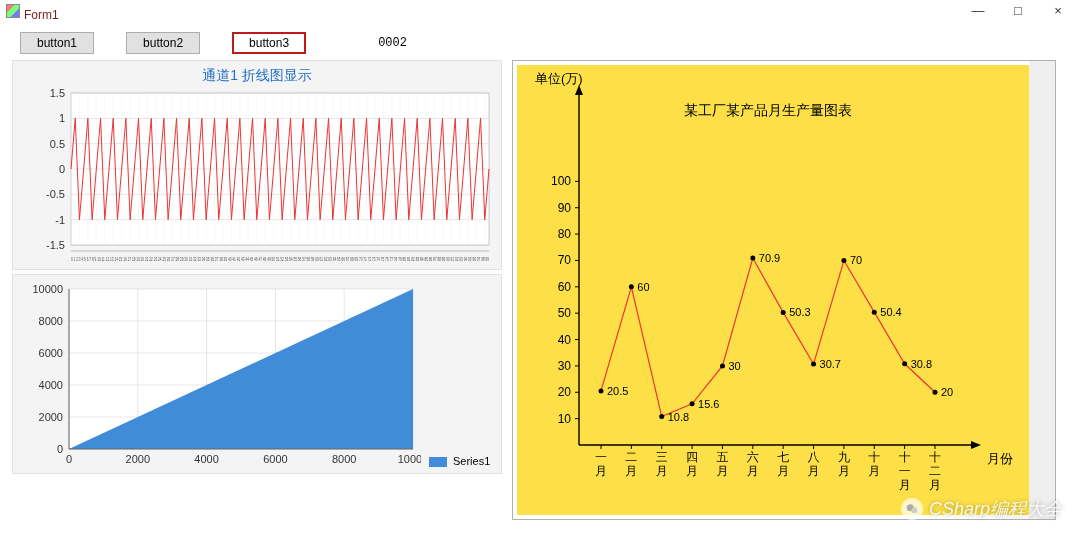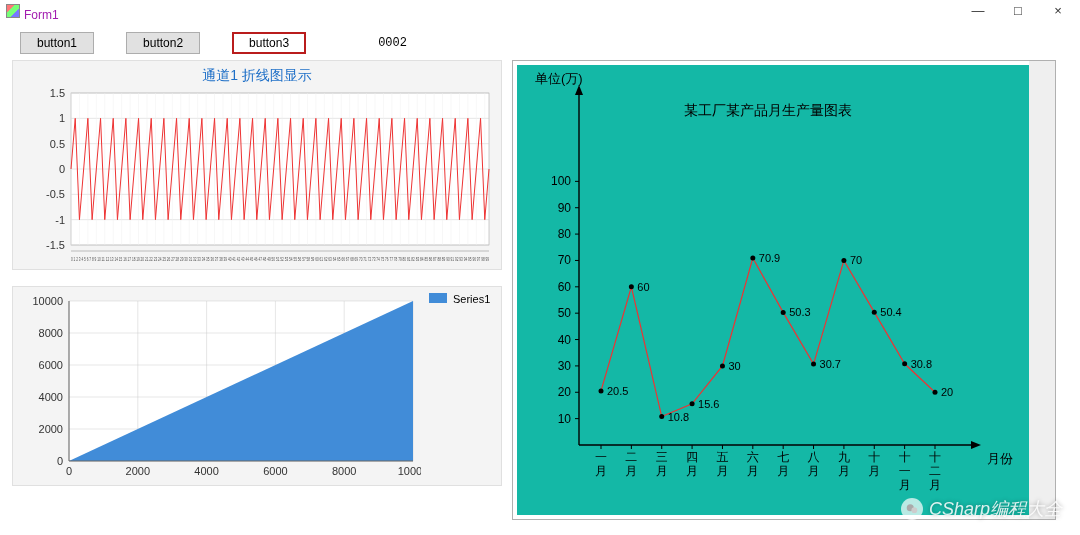--- a/index.html
+++ b/index.html
@@ -1,34 +1,34 @@
 <!DOCTYPE html>
 <html><head>
 <meta charset="utf-8">
 <style>
   * { box-sizing: border-box; margin: 0; padding: 0; }
   body { font-family: "Microsoft YaHei", Arial, sans-serif; font-size: 12px; background: #fff; width: 1080px; height: 535px; overflow: hidden; position: relative; }
   .titlebar { height: 22px; display: flex; align-items: center; padding: 0 2px 0 6px; background: #fff; }
   .titlebar .icon { width: 14px; height: 14px; margin-right: 4px; background: linear-gradient(135deg,#f77 0 33%,#7f7 33% 66%,#77f 66%); border: 1px solid #888; }
-  .titlebar .title { flex: 1; font-size: 12px; color: #a21caf; margin-top: 8px; }
+  .titlebar .title { flex: 1; font-size: 12px; color: #7f1d1d; margin-top: 8px; }
   .winbtn { width: 40px; height: 20px; text-align: center; line-height: 20px; font-size: 13px; color: #333; cursor: pointer; }
   .toolbar { padding: 10px 20px 6px; display: flex; align-items: center; gap: 32px; }
   .btn { background: #e1e1e1; border: 1px solid #adadad; padding: 3px 16px; font-size: 12px; cursor: pointer; font-family: inherit; }
   .btn.active { background: #fff; border: 2px solid #b91c1c; padding: 2px 15px; }
   .status { font-family: "Courier New", monospace; font-size: 12px; margin-left: 40px; }
   .content { display: flex; padding: 0 12px; gap: 10px; }
-  .leftcol { width: 490px; display: flex; flex-direction: column; gap: 16px; }
+  .leftcol { width: 490px; display: flex; flex-direction: column; gap: 4px; }
   .panel { background: #f4f4f4; border: 1px solid #e0e0e0; }
   .chart1 { height: 210px; padding: 6px 8px; }
   .chart1-title { text-align: center; color: #1e6fc7; font-size: 14px; margin-bottom: 2px; }
   .chart2 { height: 200px; padding: 6px 8px; display: flex; }
   .chart3-wrap { width: 544px; height: 460px; border: 1px solid #b0b0b0; background: #fff; position: relative; }
-  .chart3-inner { position: absolute; inset: 4px 26px 4px 4px; background: #14b8a6; }
+  .chart3-inner { position: absolute; inset: 4px 26px 4px 4px; background: #fde047; }
   .chart3-right { position: absolute; right: 0; top: 0; bottom: 0; width: 26px; background: #efefef; }
-  .legend { font-size: 11px; display: flex; align-items: flex-start; gap: 6px; margin-left: 8px; }
+  .legend { font-size: 11px; display: flex; align-items: flex-end; gap: 6px; margin-left: 8px; }
   .legend .sw { width: 18px; height: 10px; background: #418cd8; }
   .watermark { position: absolute; right: 18px; bottom: 14px; color: rgba(255,255,255,0.85); font-size: 18px; font-style: italic; font-weight: normal; text-shadow: 0 0 4px rgba(0,0,0,0.35); display: flex; align-items: center; gap: 6px; pointer-events: none; }
   .watermark .wmicon { width: 22px; height: 22px; border-radius: 50%; background: rgba(255,255,255,0.7); display:flex; align-items:center; justify-content:center; }
   svg { display: block; font-family: inherit; }
 </style>
 </head>
 <body>
 
 <div class="titlebar">
   <div class="icon"></div>

